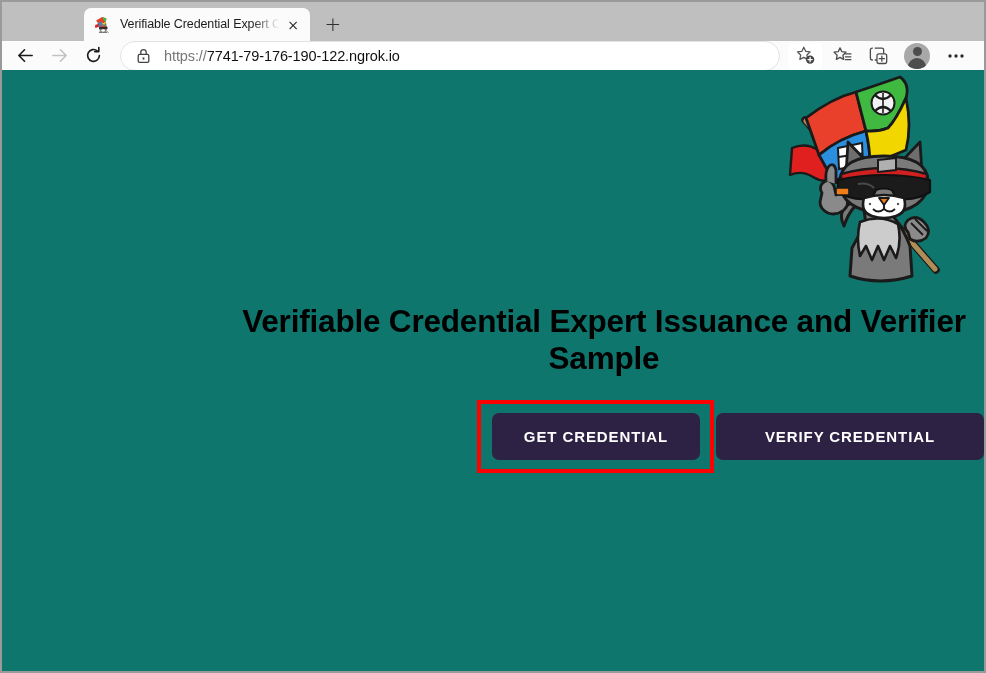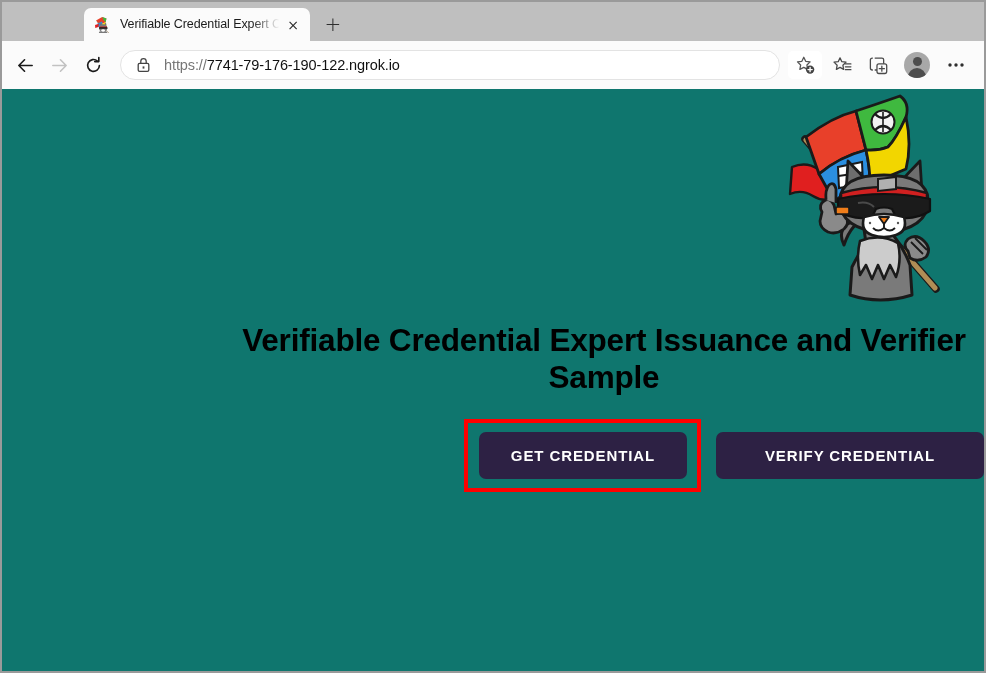--- a/index.html
+++ b/index.html
@@ -89,21 +89,21 @@
     justify-content: center;
     font-size: 20px;
     color: #2e2e2e;
     font-weight: 300;
     border-radius: 4px;
     font-family: "DejaVu Sans", sans-serif;
   }
 
   
   #toolbar {
-    height: 48px;
+    height: 29px;
     background: #fbfbfb;
     display: flex;
     align-items: center;
     padding: 0 10px 0 6px;
     flex: 0 0 auto;
     gap: 0;
   }
 
   .nav-btn {
     width: 34px;
@@ -220,21 +220,21 @@
     color: #000000;
     line-height: 1.19;
     margin-top: 17px;
     letter-spacing: -0.2px;
   }
 
   #button-row {
     display: flex;
     align-items: center;
     margin-top: 22px;
-    gap: 13px;
+    gap: 0;
     position: relative;
     padding-left: 43px;
   }
 
   #get-credential-wrapper {
     border: 4px solid #ff0000;
     padding: 9px 10px 9px 11px;
     margin-right: 2px;
   }
 

